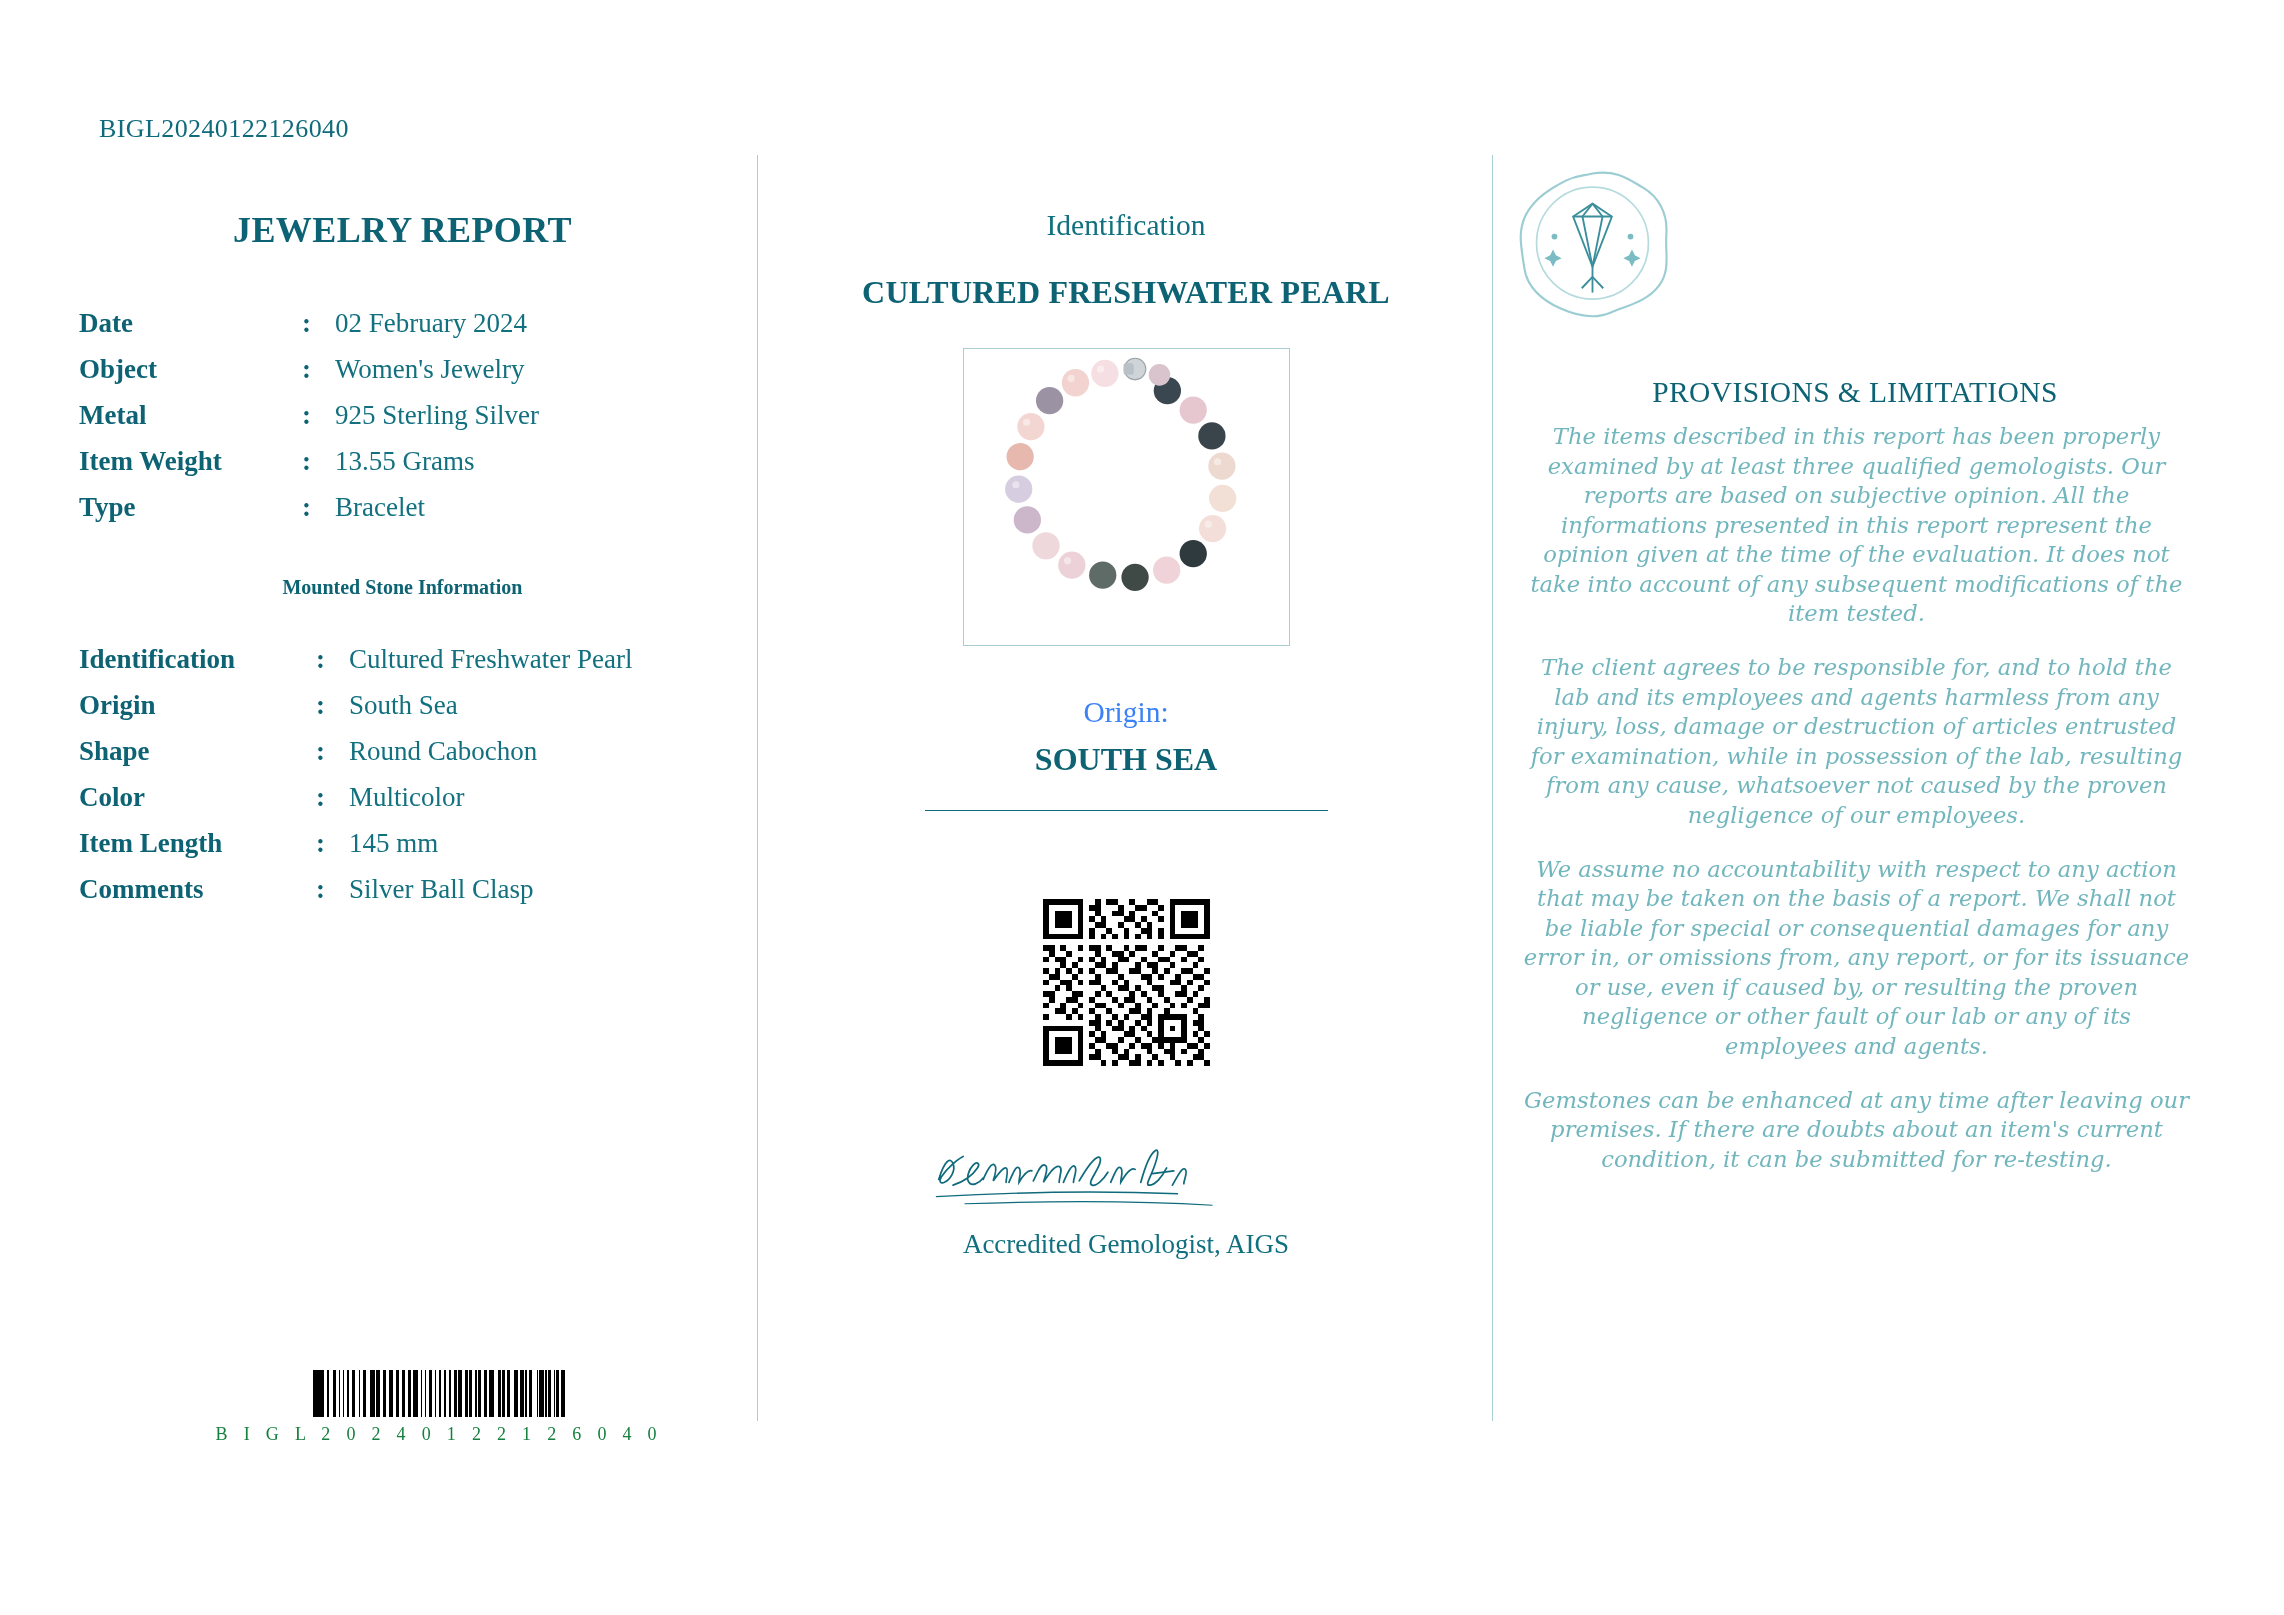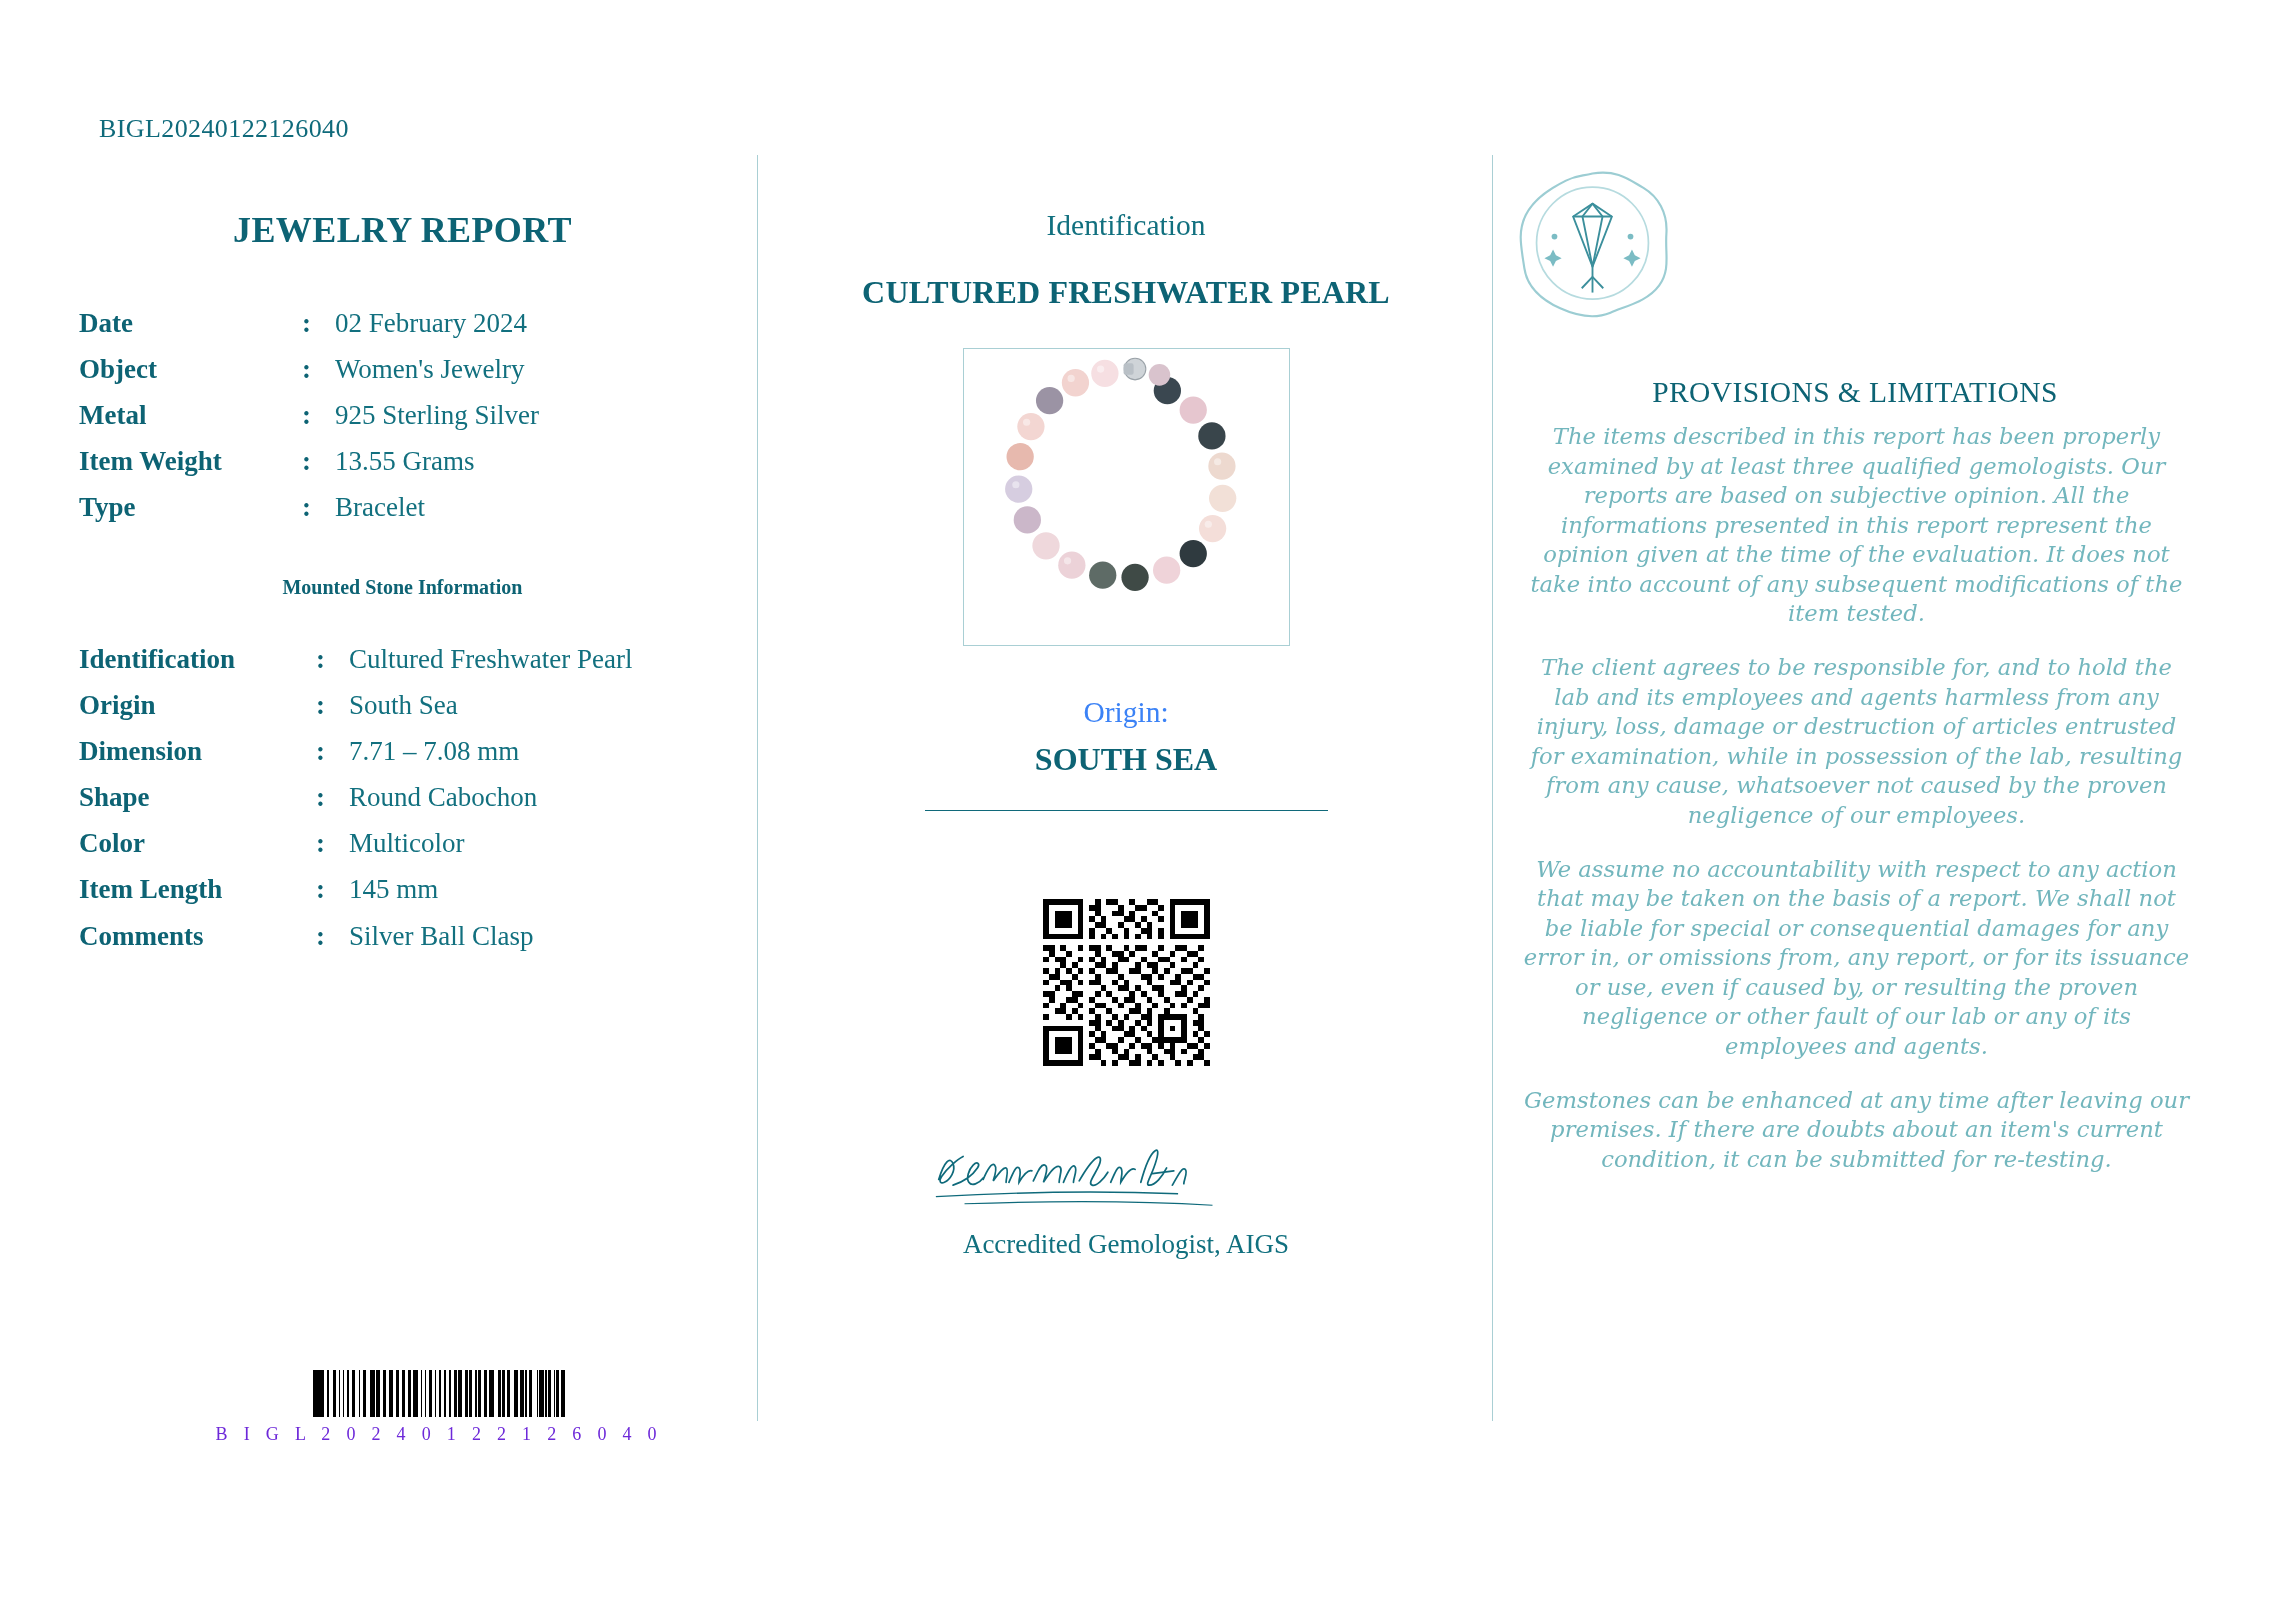--- a/index.html
+++ b/index.html
@@ -110,21 +110,21 @@
   }
   .barcode i {
     display: block;
     background: #000;
     height: 47px;
   }
   .barcode-text {
     margin-top: 6.5px;
     font-size: 18px;
     letter-spacing: 5.8px;
-    color: #6d28d9;
+    color: #15803d;
     font-family: "Liberation Serif", serif;
   }
 
   
   .col-mid {
     position: absolute;
     left: 777px;
     top: 209px;
     width: 698px;
     text-align: center;
@@ -276,25 +276,20 @@
       <tbody>
           <tr>
         <td class="k">Identification</td>
         <td class="c">:</td>
         <td class="v">Cultured Freshwater Pearl</td>
       </tr>
       <tr>
         <td class="k">Origin</td>
         <td class="c">:</td>
         <td class="v">South Sea</td>
-      </tr>
-      <tr>
-        <td class="k">Dimension</td>
-        <td class="c">:</td>
-        <td class="v">7.71 – 7.08 mm</td>
       </tr>
       <tr>
         <td class="k">Shape</td>
         <td class="c">:</td>
         <td class="v">Round Cabochon</td>
       </tr>
       <tr>
         <td class="k">Color</td>
         <td class="c">:</td>
         <td class="v">Multicolor</td>

